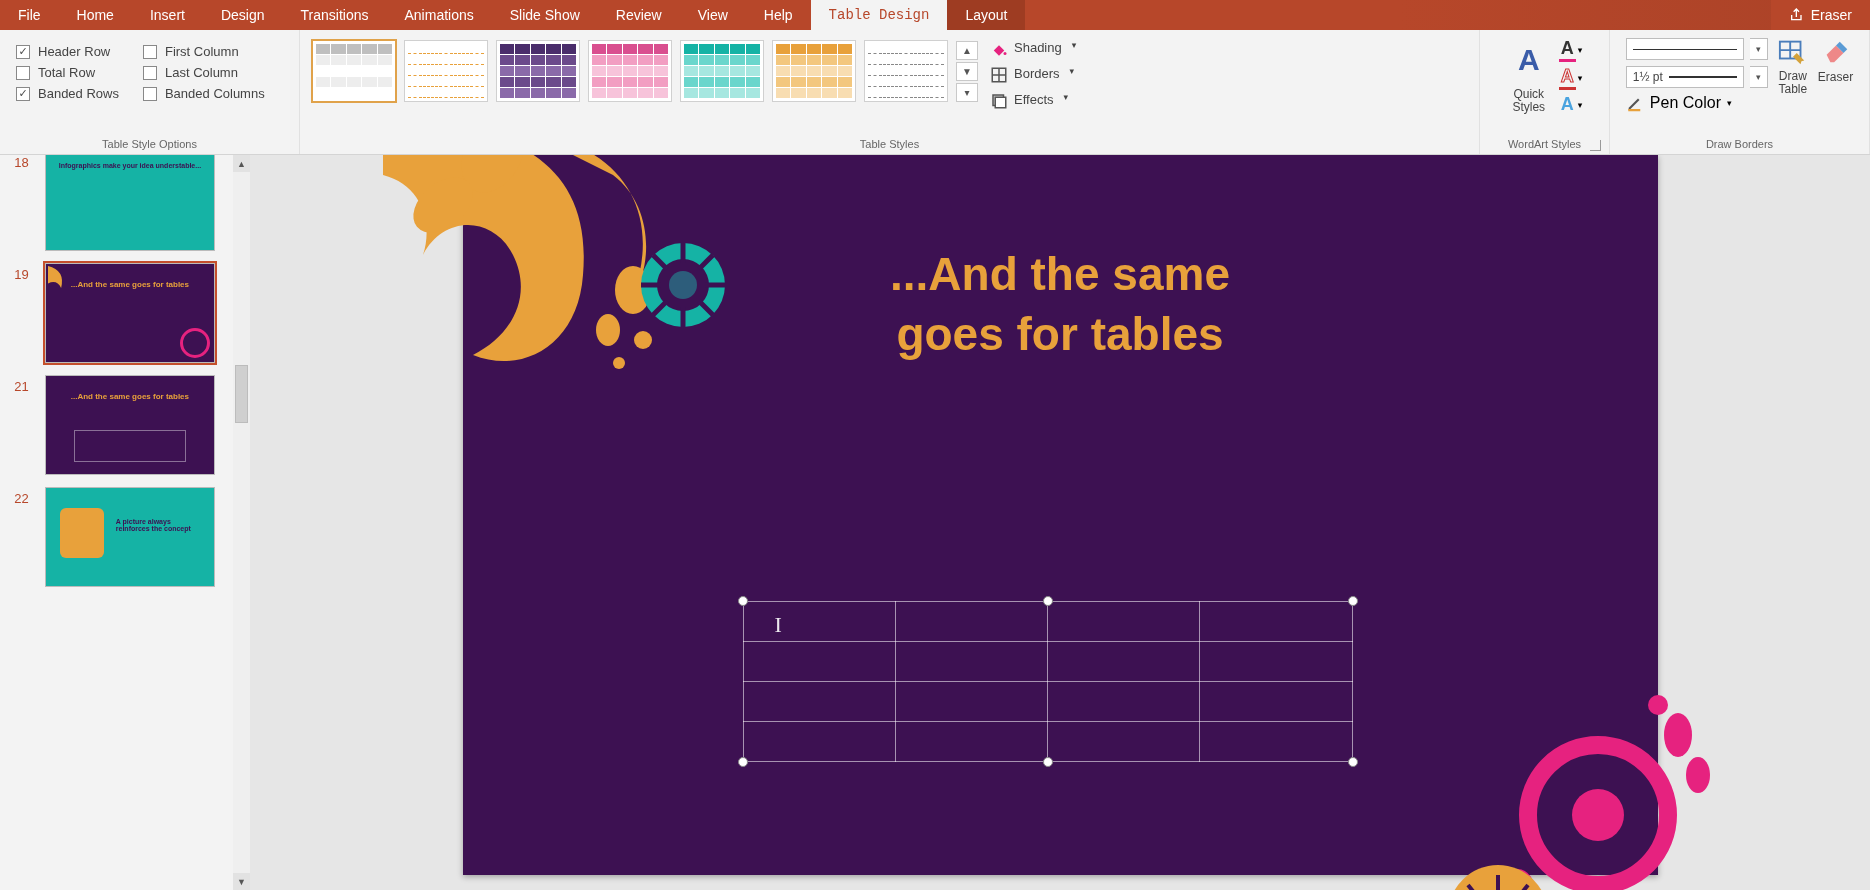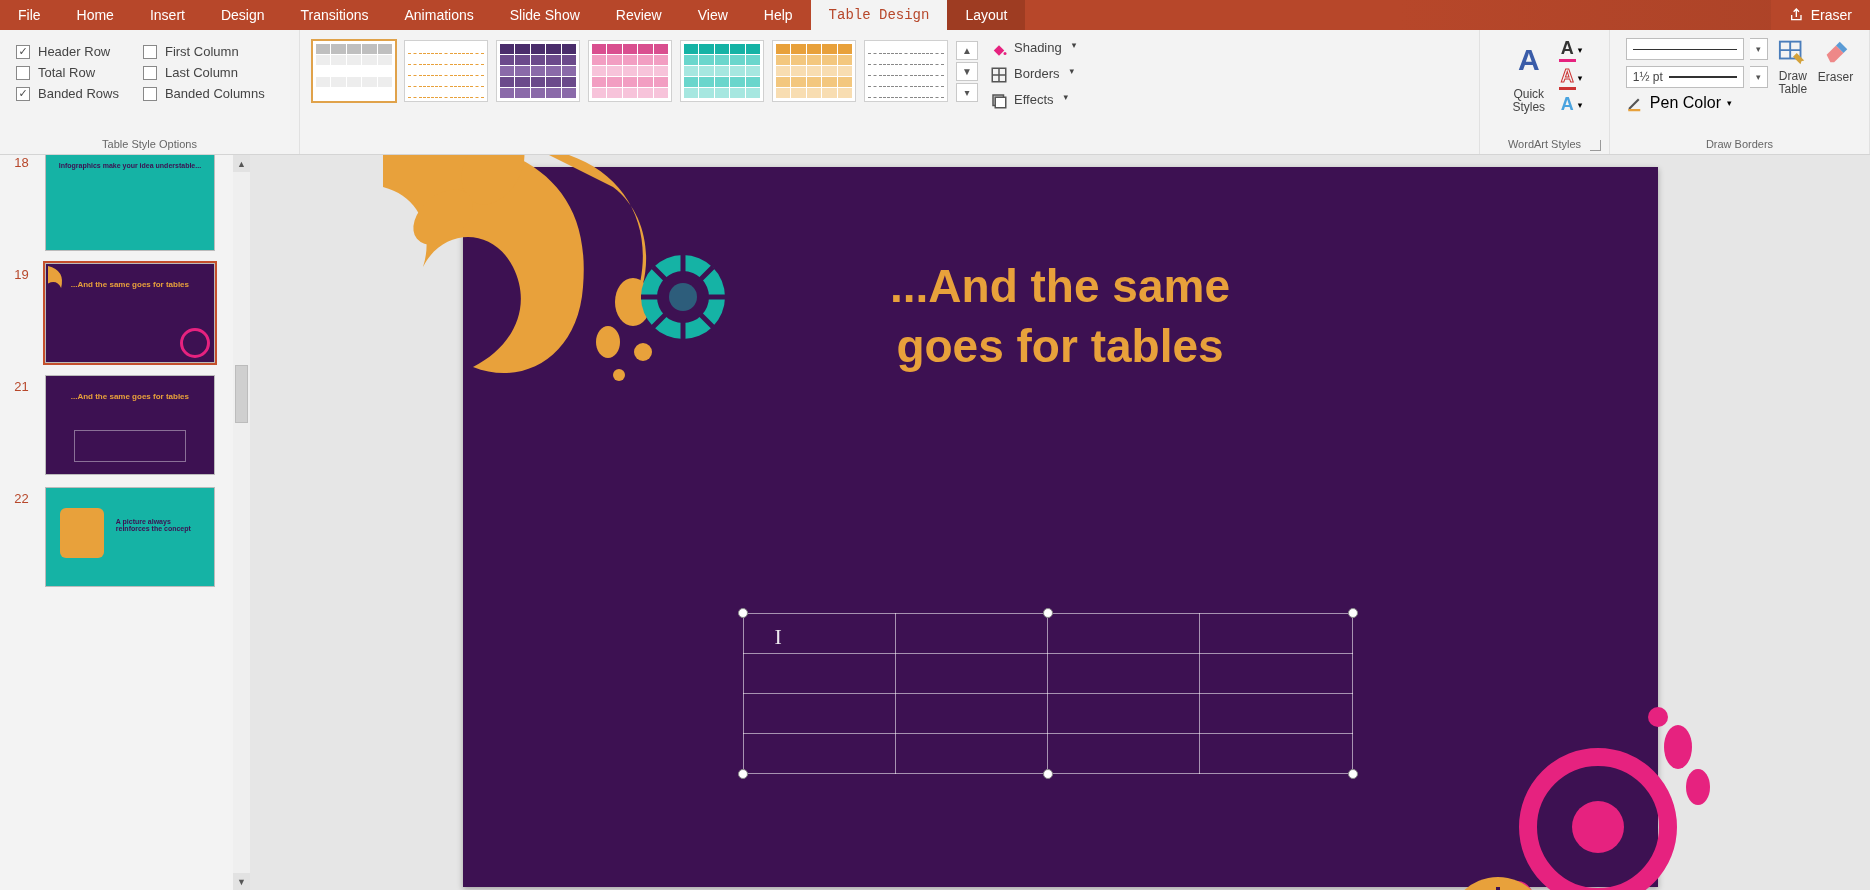--- a/index.html
+++ b/index.html
@@ -61,21 +61,21 @@
 .slide-entry { display: flex; align-items: flex-start; gap: 16px; padding: 6px 4px 6px 8px; }
 .slide-num { width: 22px; text-align: right; font-size: 13px; color: #b7472a; padding-top: 4px; }
 .slide-tn { width: 180px; height: 100px; background: #3d1152; border: 1px solid #bbb; position: relative; overflow: hidden; font-size: 7px; color: #fff; }
 .slide-tn.sel { outline: 2px solid #c44f2c; }
 .vscroll { width: 17px; background: #efefef; position: relative; }
 .vscroll .arrow { height: 17px; background: #e2e2e2; display: flex; align-items: center; justify-content: center; font-size: 9px; color: #555; }
 .vscroll .thumb { position: absolute; top: 210px; left: 2px; right: 2px; height: 58px; background: #cfcfcf; border: 1px solid #bcbcbc; }
 
 
 .editor { flex: 1; background: #e6e6e6; display: flex; align-items: flex-start; justify-content: center; padding-top: 0; overflow: hidden; position: relative; }
-.slide { width: 1195px; height: 720px; background: #3d1152; margin-top: 12px; position: relative; box-shadow: 0 2px 6px rgba(0,0,0,.3); overflow: visible; }
+.slide { width: 1195px; height: 720px; background: #3d1152; margin-top: 0; position: relative; box-shadow: 0 2px 6px rgba(0,0,0,.3); overflow: visible; }
 
 
 .deco-tl { position: absolute; top: -40px; left: -80px; width: 420px; height: 320px; }
 .deco-br { position: absolute; bottom: -70px; right: -70px; width: 340px; height: 300px; }
 .slide-title { position: absolute; top: 90px; left: 0; right: 0; text-align: center; font-family: "Arial Black","Segoe UI",sans-serif; font-weight: 900; font-size: 46px; line-height: 1.3; color: #e8a13b; }
 
 
 .tbl-wrap { position: absolute; top: 446px; left: 585px; transform: translateX(-50%); }
 .tbl { border-collapse: collapse; }
 .tbl td { border: 1px solid rgba(255,255,255,.55); width: 167px; height: 40px; }
@@ -380,20 +380,21 @@
         <div class="row">
           <svg viewBox="0 0 24 24" fill="none" stroke="#555" stroke-width="2">
               <rect x="4" y="4" width="14" height="14" fill="#d0d0d0"></rect>
               <rect x="7" y="7" width="14" height="14" fill="#fff"></rect>
             </svg>
           <span>Effects</span>
             <span style="font-size:9px;margin-left:4px">▾</span>
         </div>
       </div>
     </div>
+    <div class="group-label">Table Styles</div>
   </div>
 
   <div class="group" style="width:130px">
     <div class="group-body">
       <div class="btn-col">
         <div class="wa-big">A</div>
         <span style="white-space:pre-line;text-align:center;line-height:1.1">Quick
 Styles</span>
       </div>
       <div class="wa-col">

